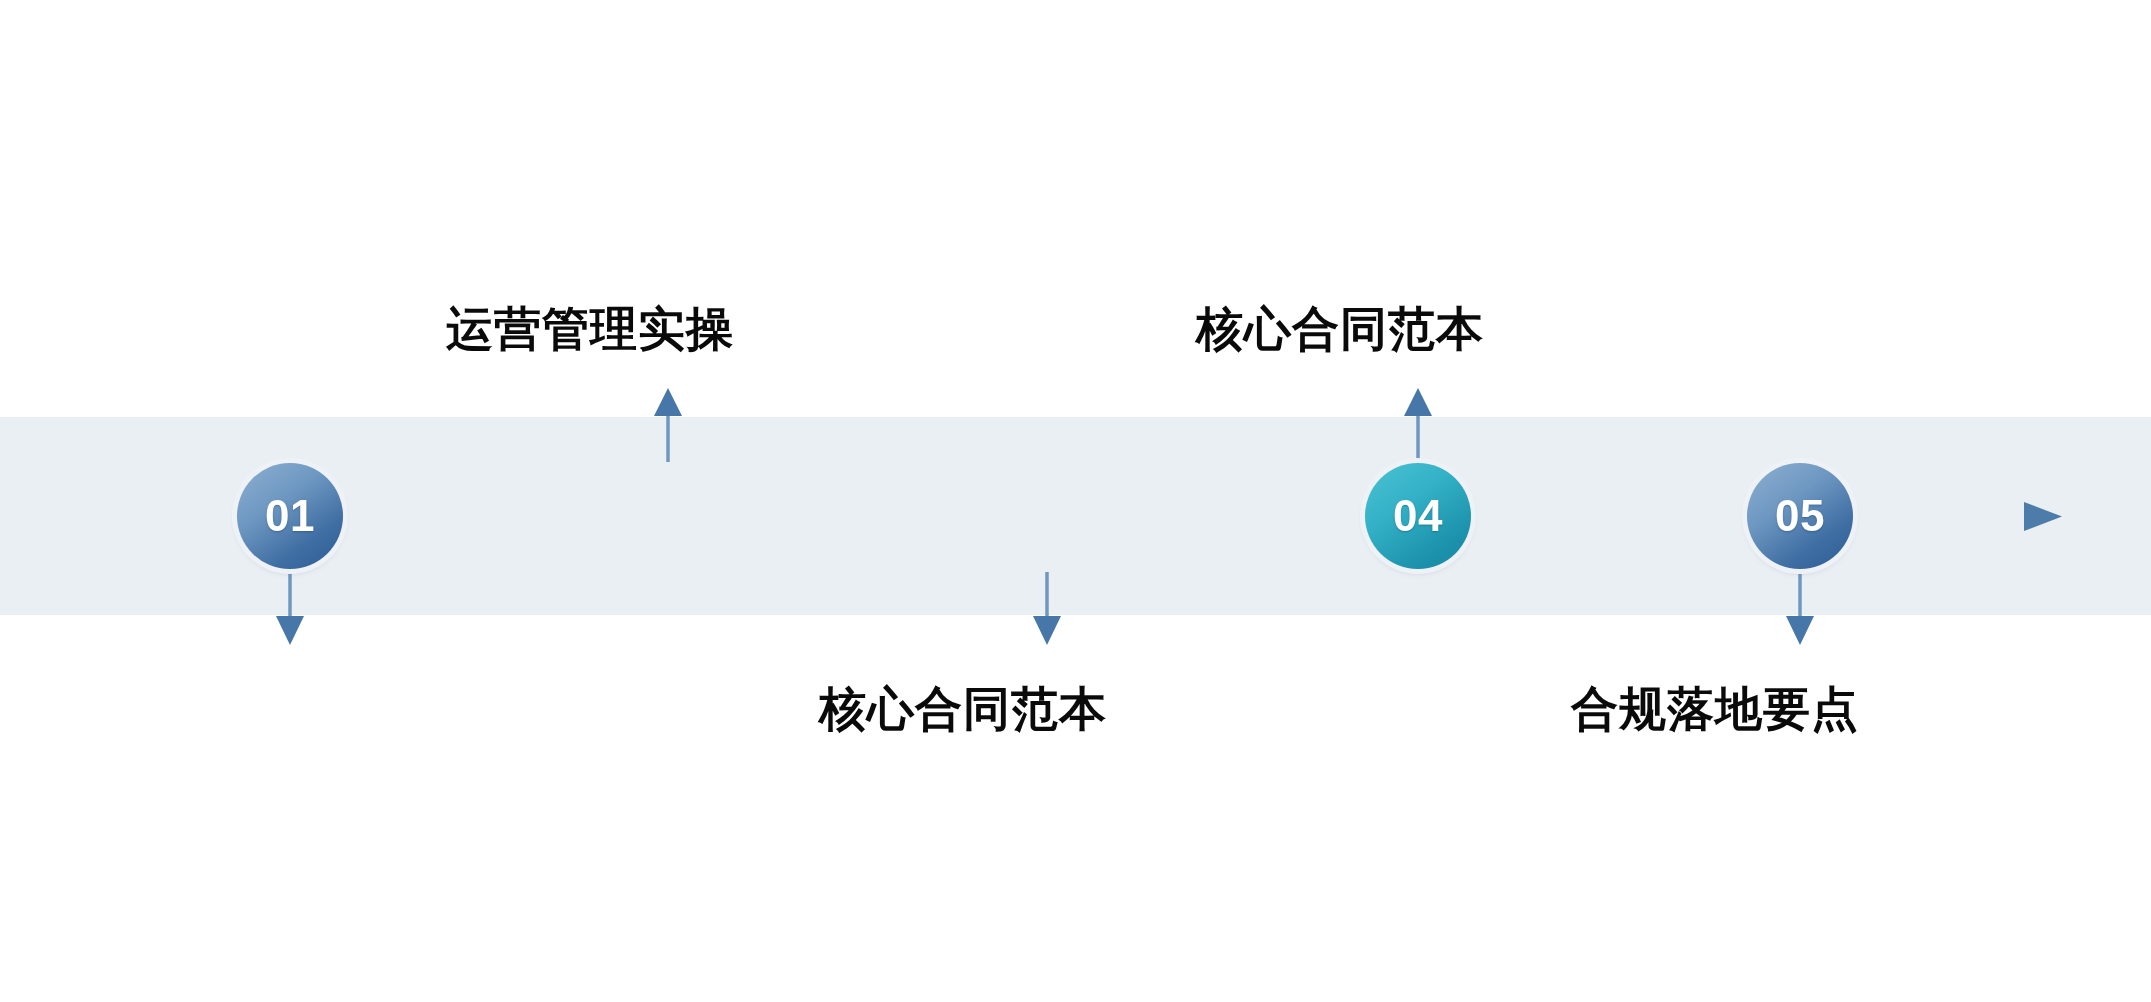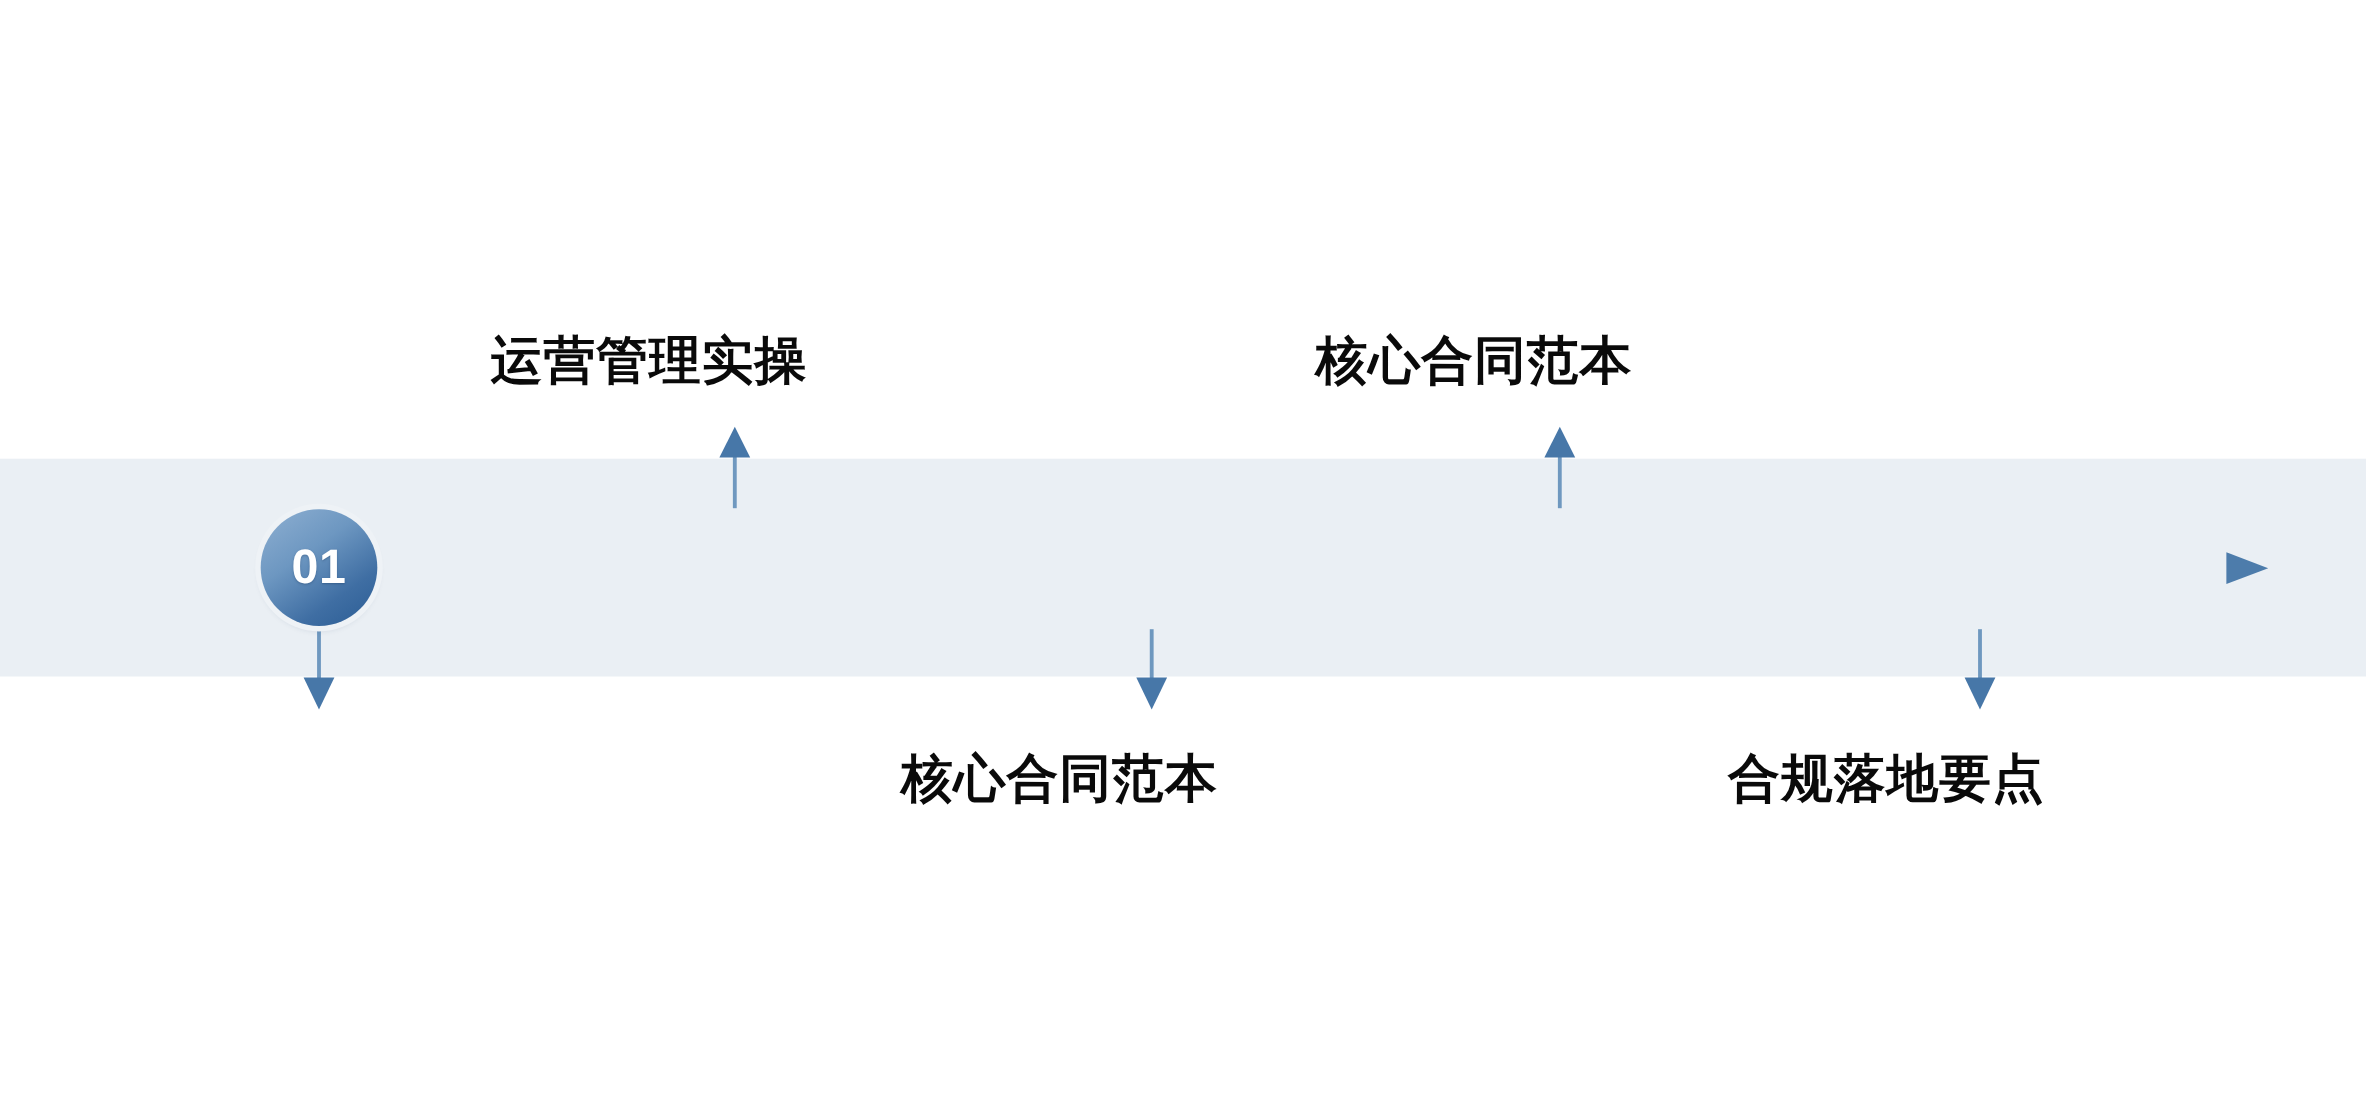--- a/index.html
+++ b/index.html
@@ -132,17 +132,23 @@
   </svg>
 
   <div class="node tone-blue" style="left:290px; top:516px;">
     <span class="node-num">01</span>
   </div>
 
   <div class="caption above" style="left:590px; top:305px;">运营管理实操</div>
 
   <div class="caption below" style="left:963px; top:685px;">核心合同范本</div>
 
+  <div class="node tone-teal" style="left:1418px; top:516px;">
+    <span class="node-num">04</span>
+  </div>
   <div class="caption above" style="left:1340px; top:305px;">核心合同范本</div>
 
+  <div class="node tone-blue" style="left:1800px; top:516px;">
+    <span class="node-num">05</span>
+  </div>
   <div class="caption below" style="left:1715px; top:685px;">合规落地要点</div>
 
 </div>
 
 </body></html>

